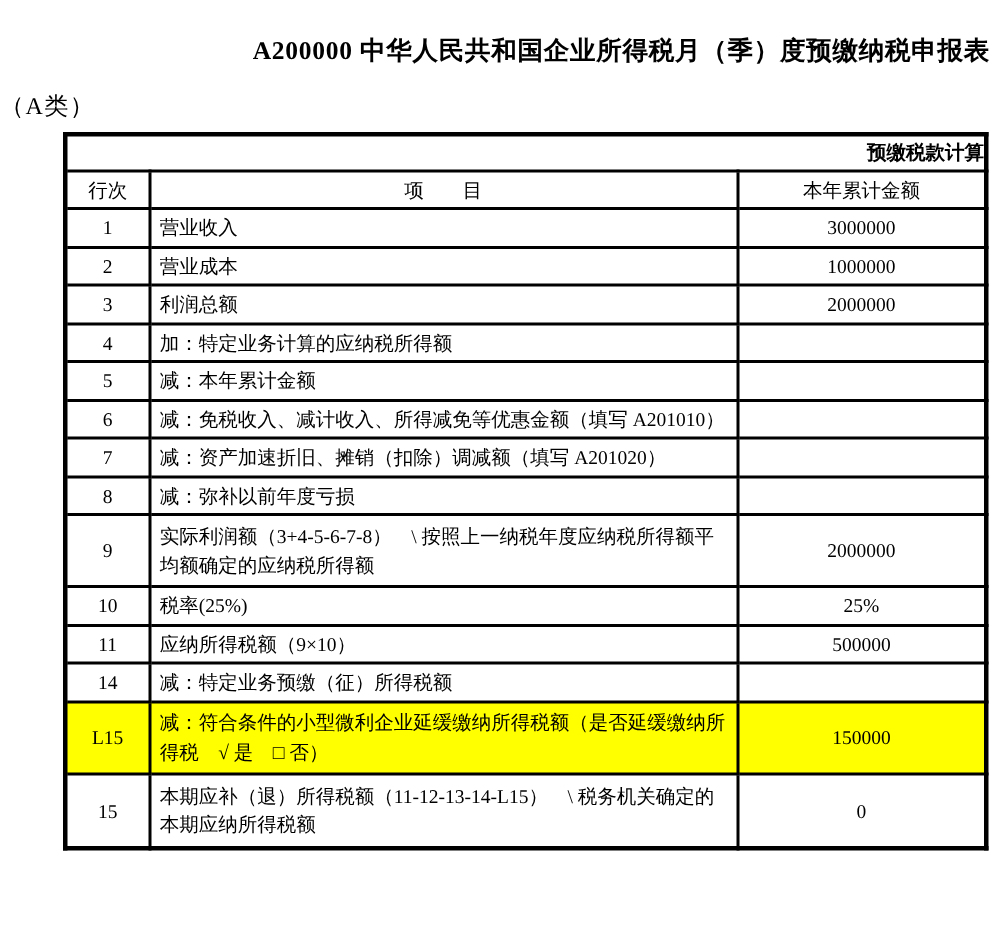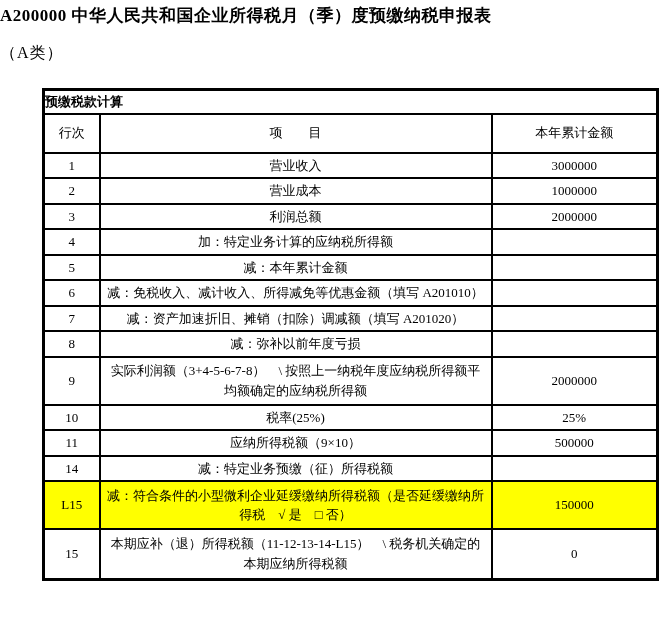--- a/index.html
+++ b/index.html
@@ -4,22 +4,22 @@
 <style>
   * { margin:0; padding:0; box-sizing:border-box; }
   html, body { width:660px; height:621px; background:#ffffff; }
   body {
     font-family:"Liberation Serif", serif;
     color:#000000;
     position:relative;
     overflow:hidden;
   }
   .title {
-    margin-top:4px;
-    text-align:left;
+    margin-top:22px;
+    text-align:right;
     font-size:17px;
     font-weight:bold;
     letter-spacing:0.5px;
   }
   .subtitle {
     margin-top:16px;
     text-align:left;
     font-size:16px;
     font-weight:normal;
     letter-spacing:1px;
@@ -37,31 +37,31 @@
   .form-table col.c-no  { width:56px; }
   .form-table col.c-item{ width:392px; }
   .form-table col.c-amt { width:166px; }
   .form-table td {
     border:2px solid #000;
     vertical-align:middle;
     line-height:1.5;
   }
   tr.section-row td {
     height:24px;
-    text-align:left;
+    text-align:right;
     font-weight:bold;
   }
   tr.colhead-row td {
-    height:39px;
+    height:25px;
     text-align:center;
   }
   tr.data-row { height:25px; }
   tr.tall-row { height:48px; }
   td.no  { text-align:center; }
-  td.item{ text-align:center; padding:2px 6px; }
+  td.item{ text-align:left; padding:2px 6px; }
   td.amt { text-align:center; }
   tr.hl-row {
     font-weight:normal;
   }
   tr.hl-row td { background:var(--hl, #FFFF00); }
 </style>
 </head>
 <body>
 
 <div class="title">A200000 中华人民共和国企业所得税月（季）度预缴纳税申报表</div>

